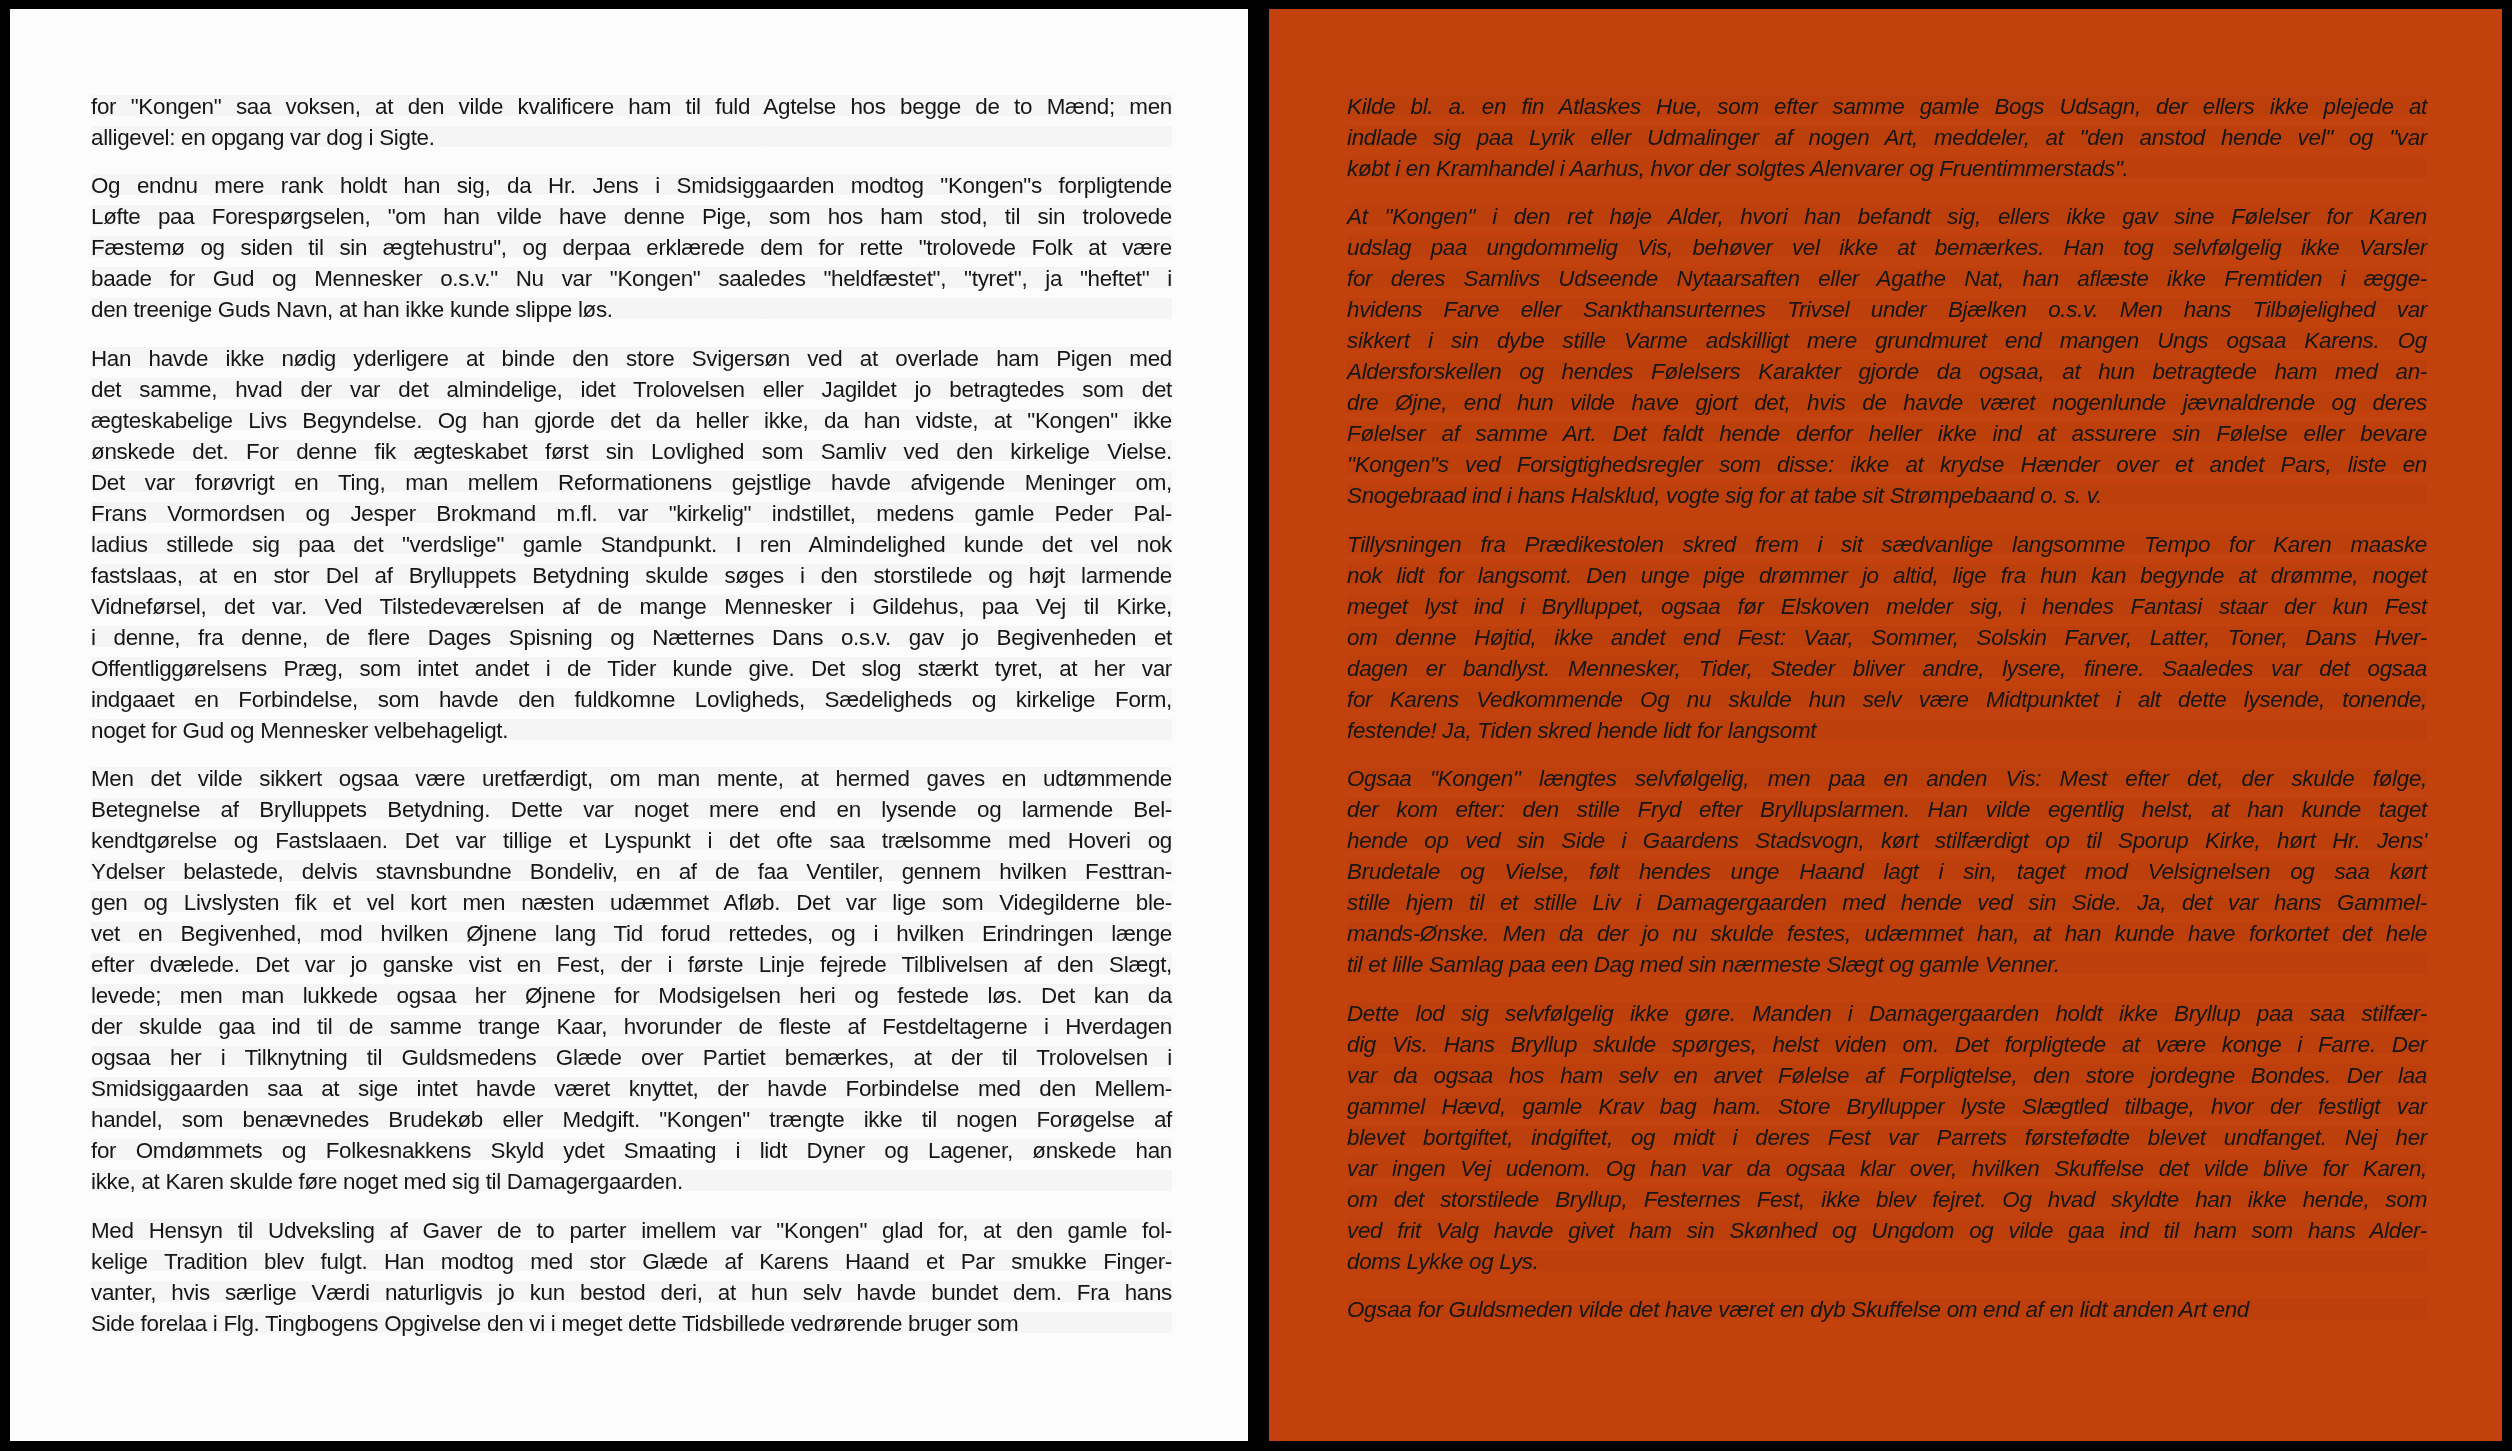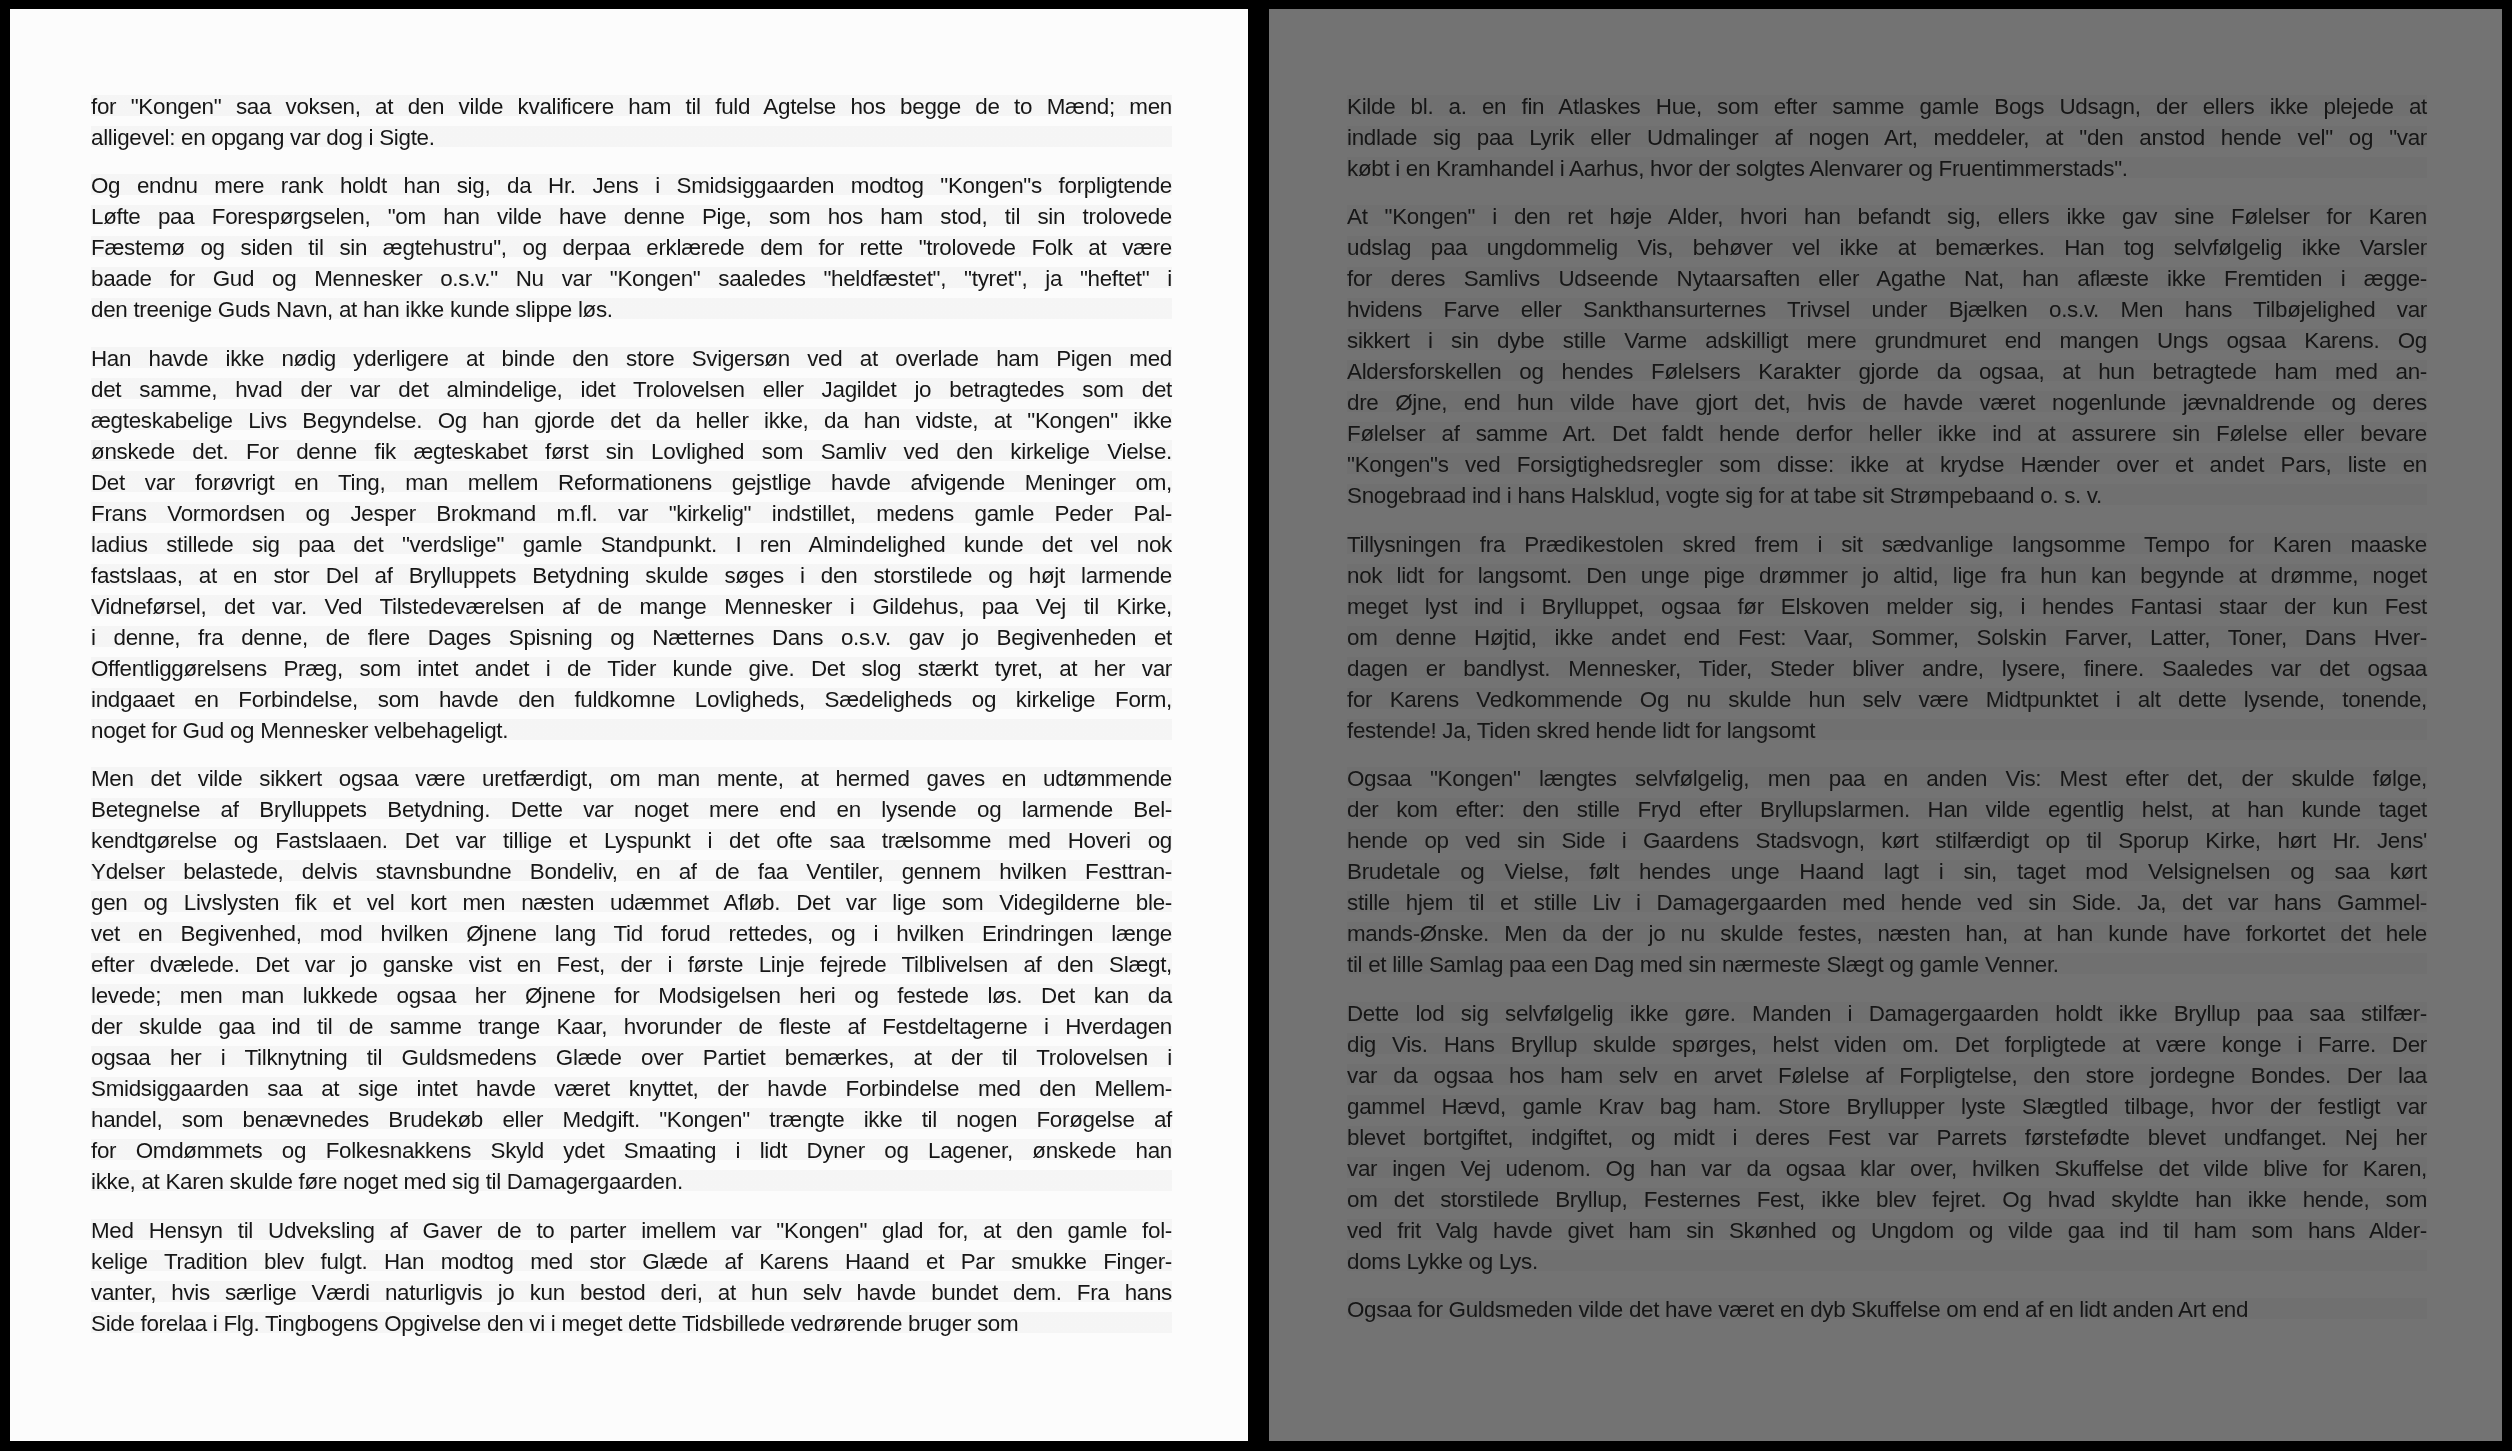--- a/index.html
+++ b/index.html
@@ -101,21 +101,21 @@
           <div class="text-line last-line">ikke, at Karen skulde føre noget med sig til Damagergaarden.</div>
         </div>
         <div class="paragraph">
           <div class="text-line">Med Hensyn til Udveksling af Gaver de to parter imellem var "Kongen" glad for, at den gamle fol-</div>
           <div class="text-line">kelige Tradition blev fulgt. Han modtog med stor Glæde af Karens Haand et Par smukke Finger-</div>
           <div class="text-line">vanter, hvis særlige Værdi naturligvis jo kun bestod deri, at hun selv havde bundet dem. Fra hans</div>
           <div class="text-line last-line">Side forelaa i Flg. Tingbogens Opgivelse den vi i meget dette Tidsbillede vedrørende bruger som</div>
         </div>
       </div>
   </div>
-  <div class="page page-right" style="background: #737373;">
+  <div class="page page-right" style="background: #c2410c; font-style: italic;">
     <div class="text-column">
         <div class="paragraph">
           <div class="text-line">Kilde bl. a. en fin Atlaskes Hue, som efter samme gamle Bogs Udsagn, der ellers ikke plejede at</div>
           <div class="text-line">indlade sig paa Lyrik eller Udmalinger af nogen Art, meddeler, at "den anstod hende vel" og "var</div>
           <div class="text-line last-line">købt i en Kramhandel i Aarhus, hvor der solgtes Alenvarer og Fruentimmerstads".</div>
         </div>
         <div class="paragraph">
           <div class="text-line">At "Kongen" i den ret høje Alder, hvori han befandt sig, ellers ikke gav sine Følelser for Karen</div>
           <div class="text-line">udslag paa ungdommelig Vis, behøver vel ikke at bemærkes. Han tog selvfølgelig ikke Varsler</div>
           <div class="text-line">for deres Samlivs Udseende Nytaarsaften eller Agathe Nat, han aflæste ikke Fremtiden i ægge-</div>
@@ -135,21 +135,21 @@
           <div class="text-line">dagen er bandlyst. Mennesker, Tider, Steder bliver andre, lysere, finere. Saaledes var det ogsaa</div>
           <div class="text-line">for Karens Vedkommende Og nu skulde hun selv være Midtpunktet i alt dette lysende, tonende,</div>
           <div class="text-line last-line">festende! Ja, Tiden skred hende lidt for langsomt</div>
         </div>
         <div class="paragraph">
           <div class="text-line">Ogsaa "Kongen" længtes selvfølgelig, men paa en anden Vis: Mest efter det, der skulde følge,</div>
           <div class="text-line">der kom efter: den stille Fryd efter Bryllupslarmen. Han vilde egentlig helst, at han kunde taget</div>
           <div class="text-line">hende op ved sin Side i Gaardens Stadsvogn, kørt stilfærdigt op til Sporup Kirke, hørt Hr. Jens'</div>
           <div class="text-line">Brudetale og Vielse, følt hendes unge Haand lagt i sin, taget mod Velsignelsen og saa kørt</div>
           <div class="text-line">stille hjem til et stille Liv i Damagergaarden med hende ved sin Side. Ja, det var hans Gammel-</div>
-          <div class="text-line">mands-Ønske. Men da der jo nu skulde festes, næsten han, at han kunde have forkortet det hele</div>
+          <div class="text-line">mands-Ønske. Men da der jo nu skulde festes, udæmmet han, at han kunde have forkortet det hele</div>
           <div class="text-line last-line">til et lille Samlag paa een Dag med sin nærmeste Slægt og gamle Venner.</div>
         </div>
         <div class="paragraph">
           <div class="text-line">Dette lod sig selvfølgelig ikke gøre. Manden i Damagergaarden holdt ikke Bryllup paa saa stilfær-</div>
           <div class="text-line">dig Vis. Hans Bryllup skulde spørges, helst viden om. Det forpligtede at være konge i Farre. Der</div>
           <div class="text-line">var da ogsaa hos ham selv en arvet Følelse af Forpligtelse, den store jordegne Bondes. Der laa</div>
           <div class="text-line">gammel Hævd, gamle Krav bag ham. Store Bryllupper lyste Slægtled tilbage, hvor der festligt var</div>
           <div class="text-line">blevet bortgiftet, indgiftet, og midt i deres Fest var Parrets førstefødte blevet undfanget. Nej her</div>
           <div class="text-line">var ingen Vej udenom. Og han var da ogsaa klar over, hvilken Skuffelse det vilde blive for Karen,</div>
           <div class="text-line">om det storstilede Bryllup, Festernes Fest, ikke blev fejret. Og hvad skyldte han ikke hende, som</div>

